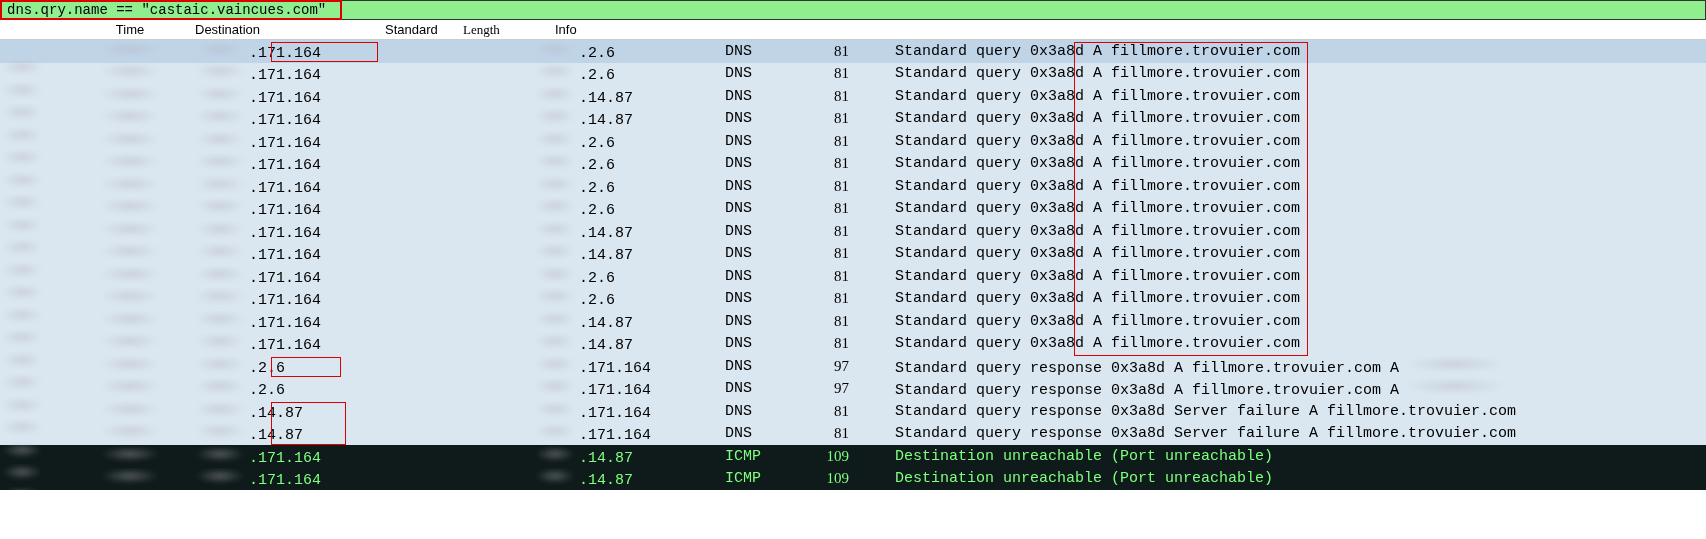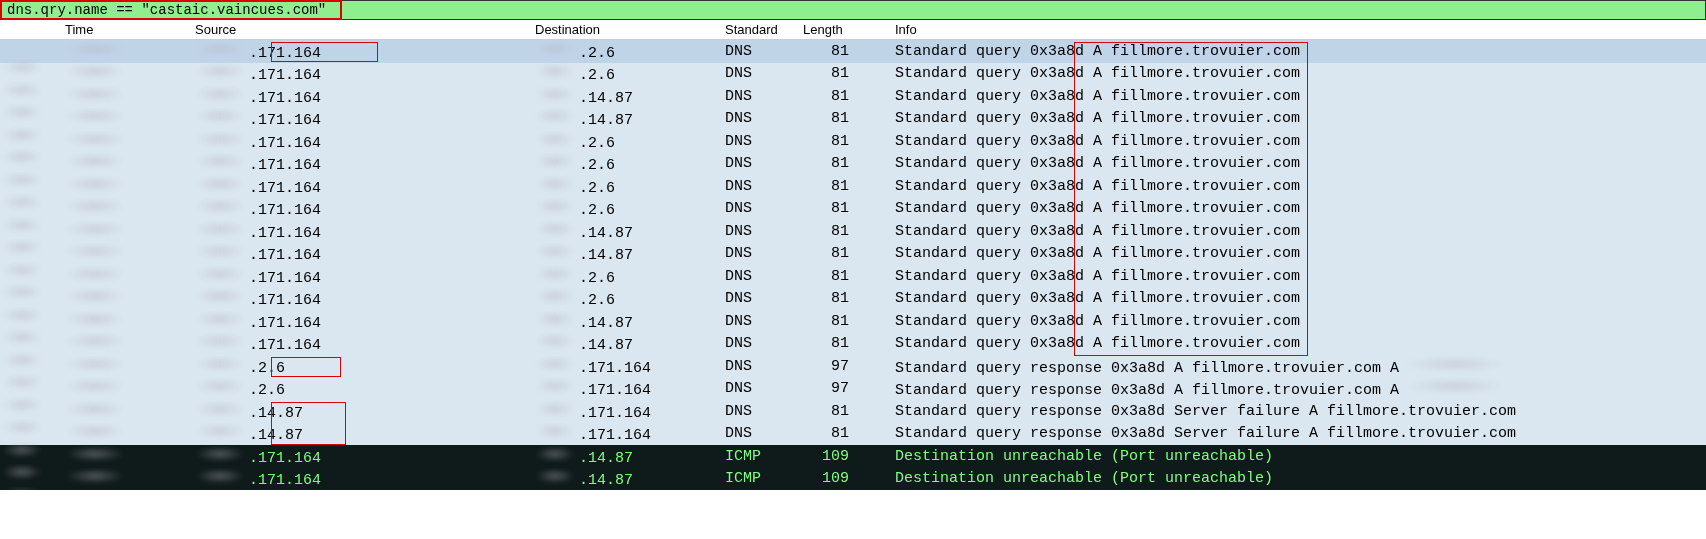--- a/index.html
+++ b/index.html
@@ -39,25 +39,25 @@
   display: flex;
   background: #fff;
   border-bottom: 1px solid #ccc;
   font-family: Arial, sans-serif;
   font-size: 13px;
   height: 20px;
   align-items: center;
 }
 .col { white-space: nowrap; overflow: hidden; }
 .col-no { width: 65px; padding-left: 2px; margin-top: 37px; }
-.col-time { width: 130px; }
+.col-time { width: 130px; text-align: center; }
 .col-source { width: 340px; }
 .col-dest { width: 190px; }
 .col-proto { width: 78px; }
-.col-len { width: 54px; }
+.col-len { width: 54px; font-family: Liberation Serif, serif; }
 .col-info { flex: 1; margin-left: 38px; }
 .packet-list { position: relative; }
 .row {
   display: flex;
   height: 22.5px;
   align-items: center;
   font-size: 15px;
 }
 .row-dns { background: #dae6f0; }
 .row-dns.selected { background: #c0d4e8; }
@@ -85,21 +85,20 @@
 <div style="position:relative">
   <div class="filter-bar">
     <input class="filter-input" value="dns.qry.name == &quot;castaic.vaincues.com&quot;" style="">
   </div>
   <div class="filter-highlight"></div>
 </div>
 
 <div class="header-row">
   <div class="col col-no">No.</div>
   <div class="col col-time">Time</div>
-  <div class="col col-source">Source</div>
   <div class="col col-dest">Destination</div>
   <div class="col col-proto">Standard</div>
   <div class="col col-len">Length</div>
   <div class="col col-info">Info</div>
 </div>
 
 <div class="packet-list" id="plist">
 
   <div class="row row-dns selected">
       <div class="col col-no"><span class="smudge" style="width:40px"></span></div>

